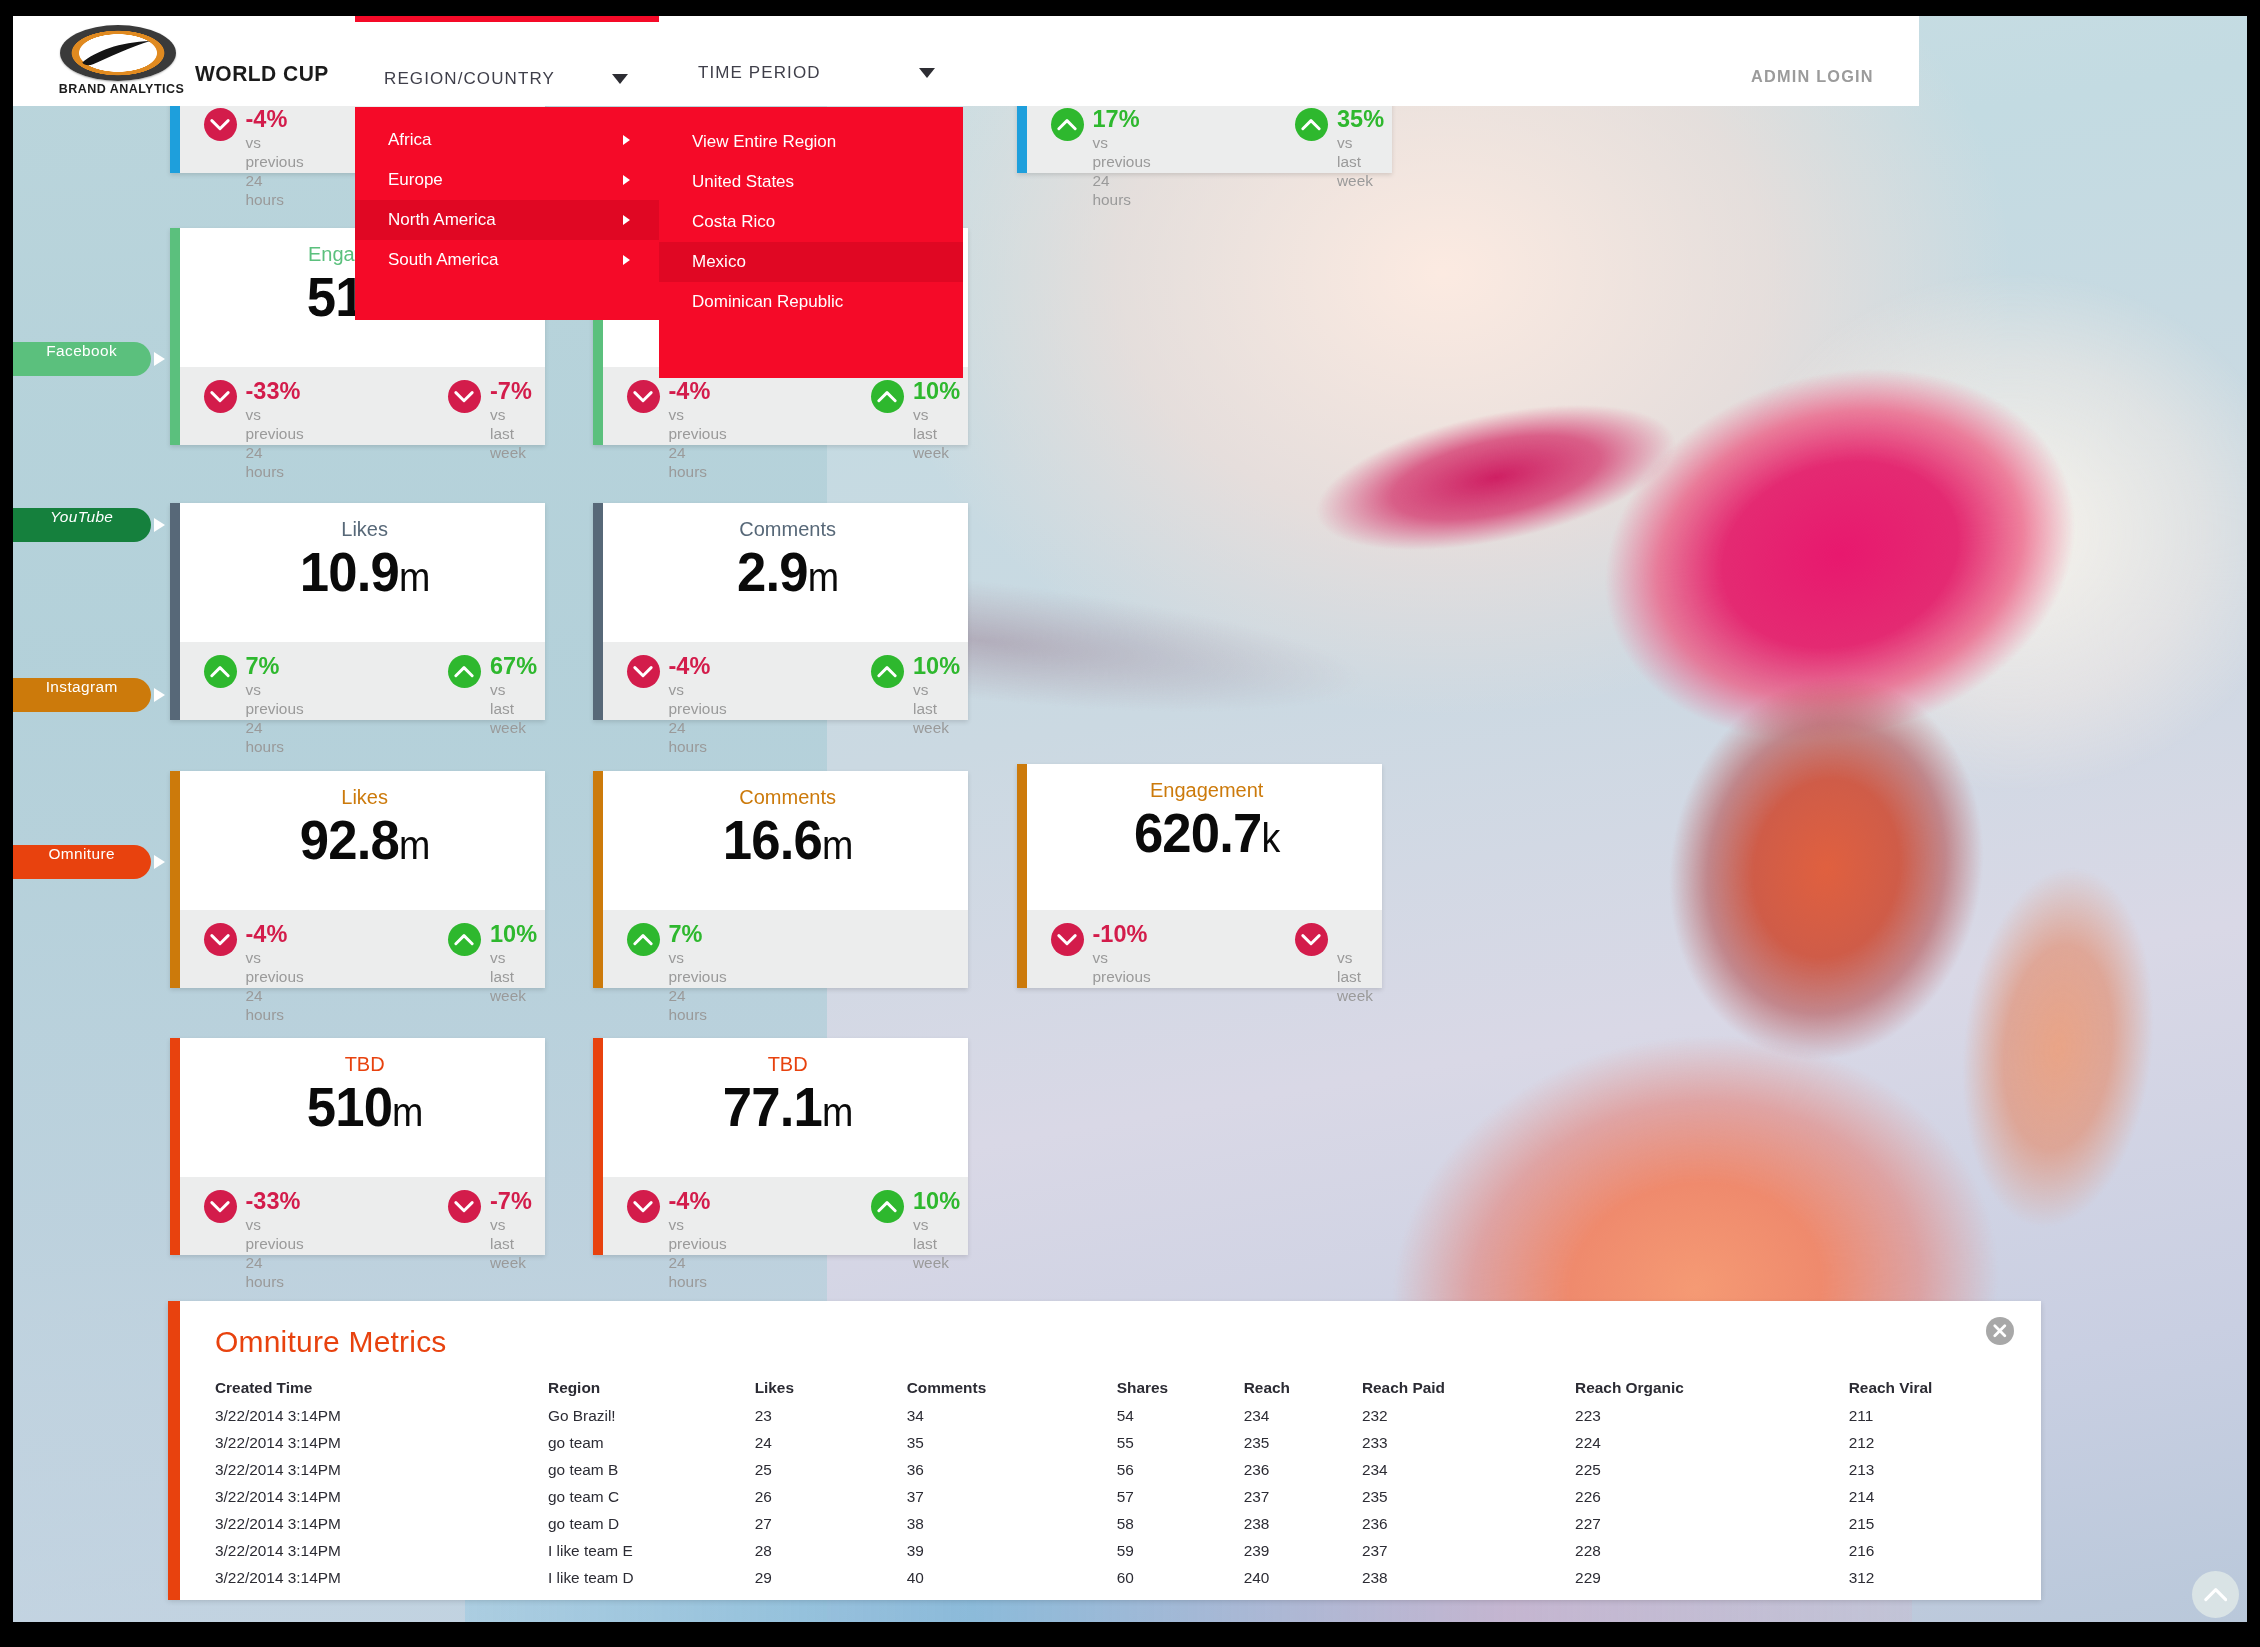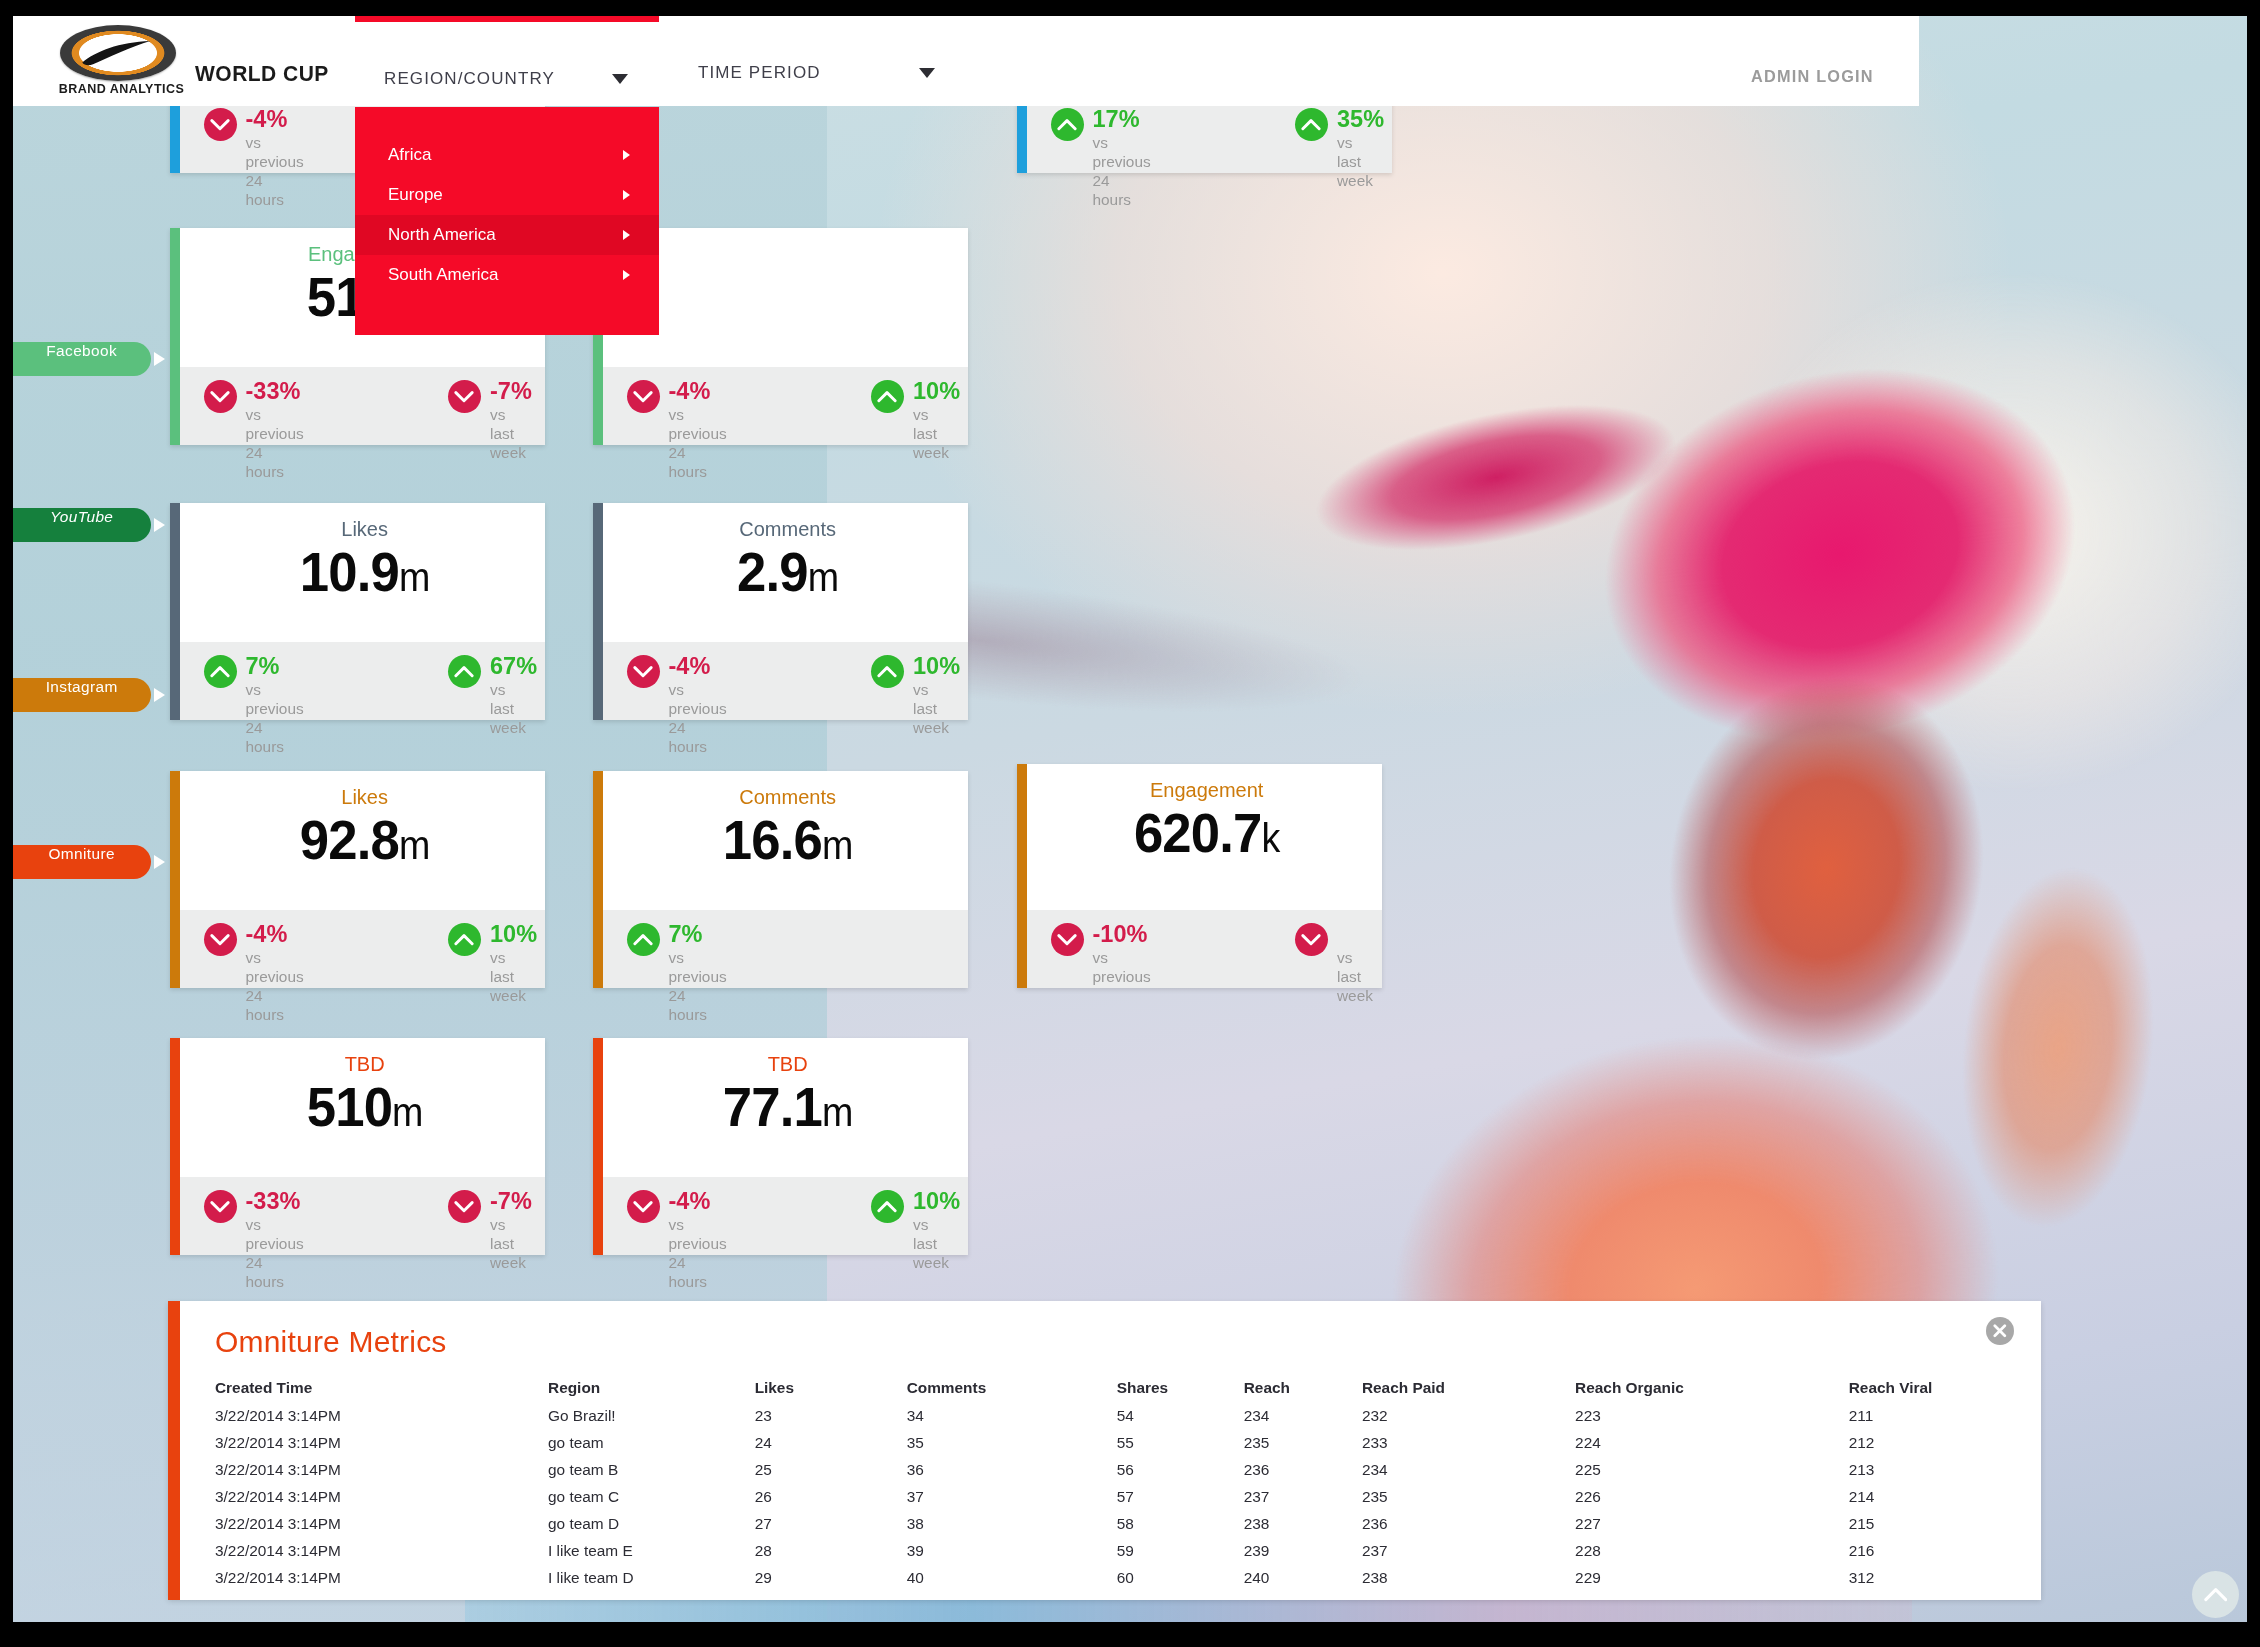--- a/index.html
+++ b/index.html
@@ -139,21 +139,21 @@
     font-size: 17px; padding-left: 33px; cursor: pointer;
     white-space: nowrap;
   }
   .menu-item.active { background: #e00723; }
   .menu-item .arrow {
     position: absolute; right: 29px; top: 15.4px;
     width: 0; height: 0;
     border-top: 5.4px solid transparent; border-bottom: 5.4px solid transparent;
     border-left: 7.2px solid #fff;
   }
-  #menu-region { padding: 28px 0 40px; }
+  #menu-region { padding: 13px 0 40px; }
   #menu-country { padding: 14.5px 0 56px; }
 
   
   .side-tab {
     position: absolute; left: 12.7px; z-index: 30;
     height: 34px; width: 138px;
     border-radius: 0 17px 17px 0;
     display: flex; align-items: flex-start; justify-content: center;
     color: #fff; font-size: 15.4px; letter-spacing: 0.4px;
     cursor: pointer;
@@ -695,20 +695,27 @@
     <span class="fb-label">TIME PERIOD</span>
     <span class="caret"></span>
   </div>
 
   <div class="menu" id="menu-region">
       <div class="menu-item"><span>Africa</span><span class="arrow"></span></div>
       <div class="menu-item"><span>Europe</span><span class="arrow"></span></div>
       <div class="menu-item active"><span>North America</span><span class="arrow"></span></div>
       <div class="menu-item"><span>South America</span><span class="arrow"></span></div>
     </div>
+  <div class="menu" id="menu-country">
+      <div class="menu-item"><span>View Entire Region</span></div>
+      <div class="menu-item"><span>United States</span></div>
+      <div class="menu-item"><span>Costa Rico</span></div>
+      <div class="menu-item active"><span>Mexico</span></div>
+      <div class="menu-item"><span>Dominican Republic</span></div>
+    </div>
 
   <div id="scroll-top">
     <svg width="23.5" height="16.3" viewBox="0 0 26 18" aria-hidden="true">
       <path d="M2 15 L13 4 L24 15" stroke="#ffffff" stroke-width="3.4" fill="none" stroke-linecap="round" stroke-linejoin="round"></path>
     </svg>
   </div>
 
 </div>
 
 

